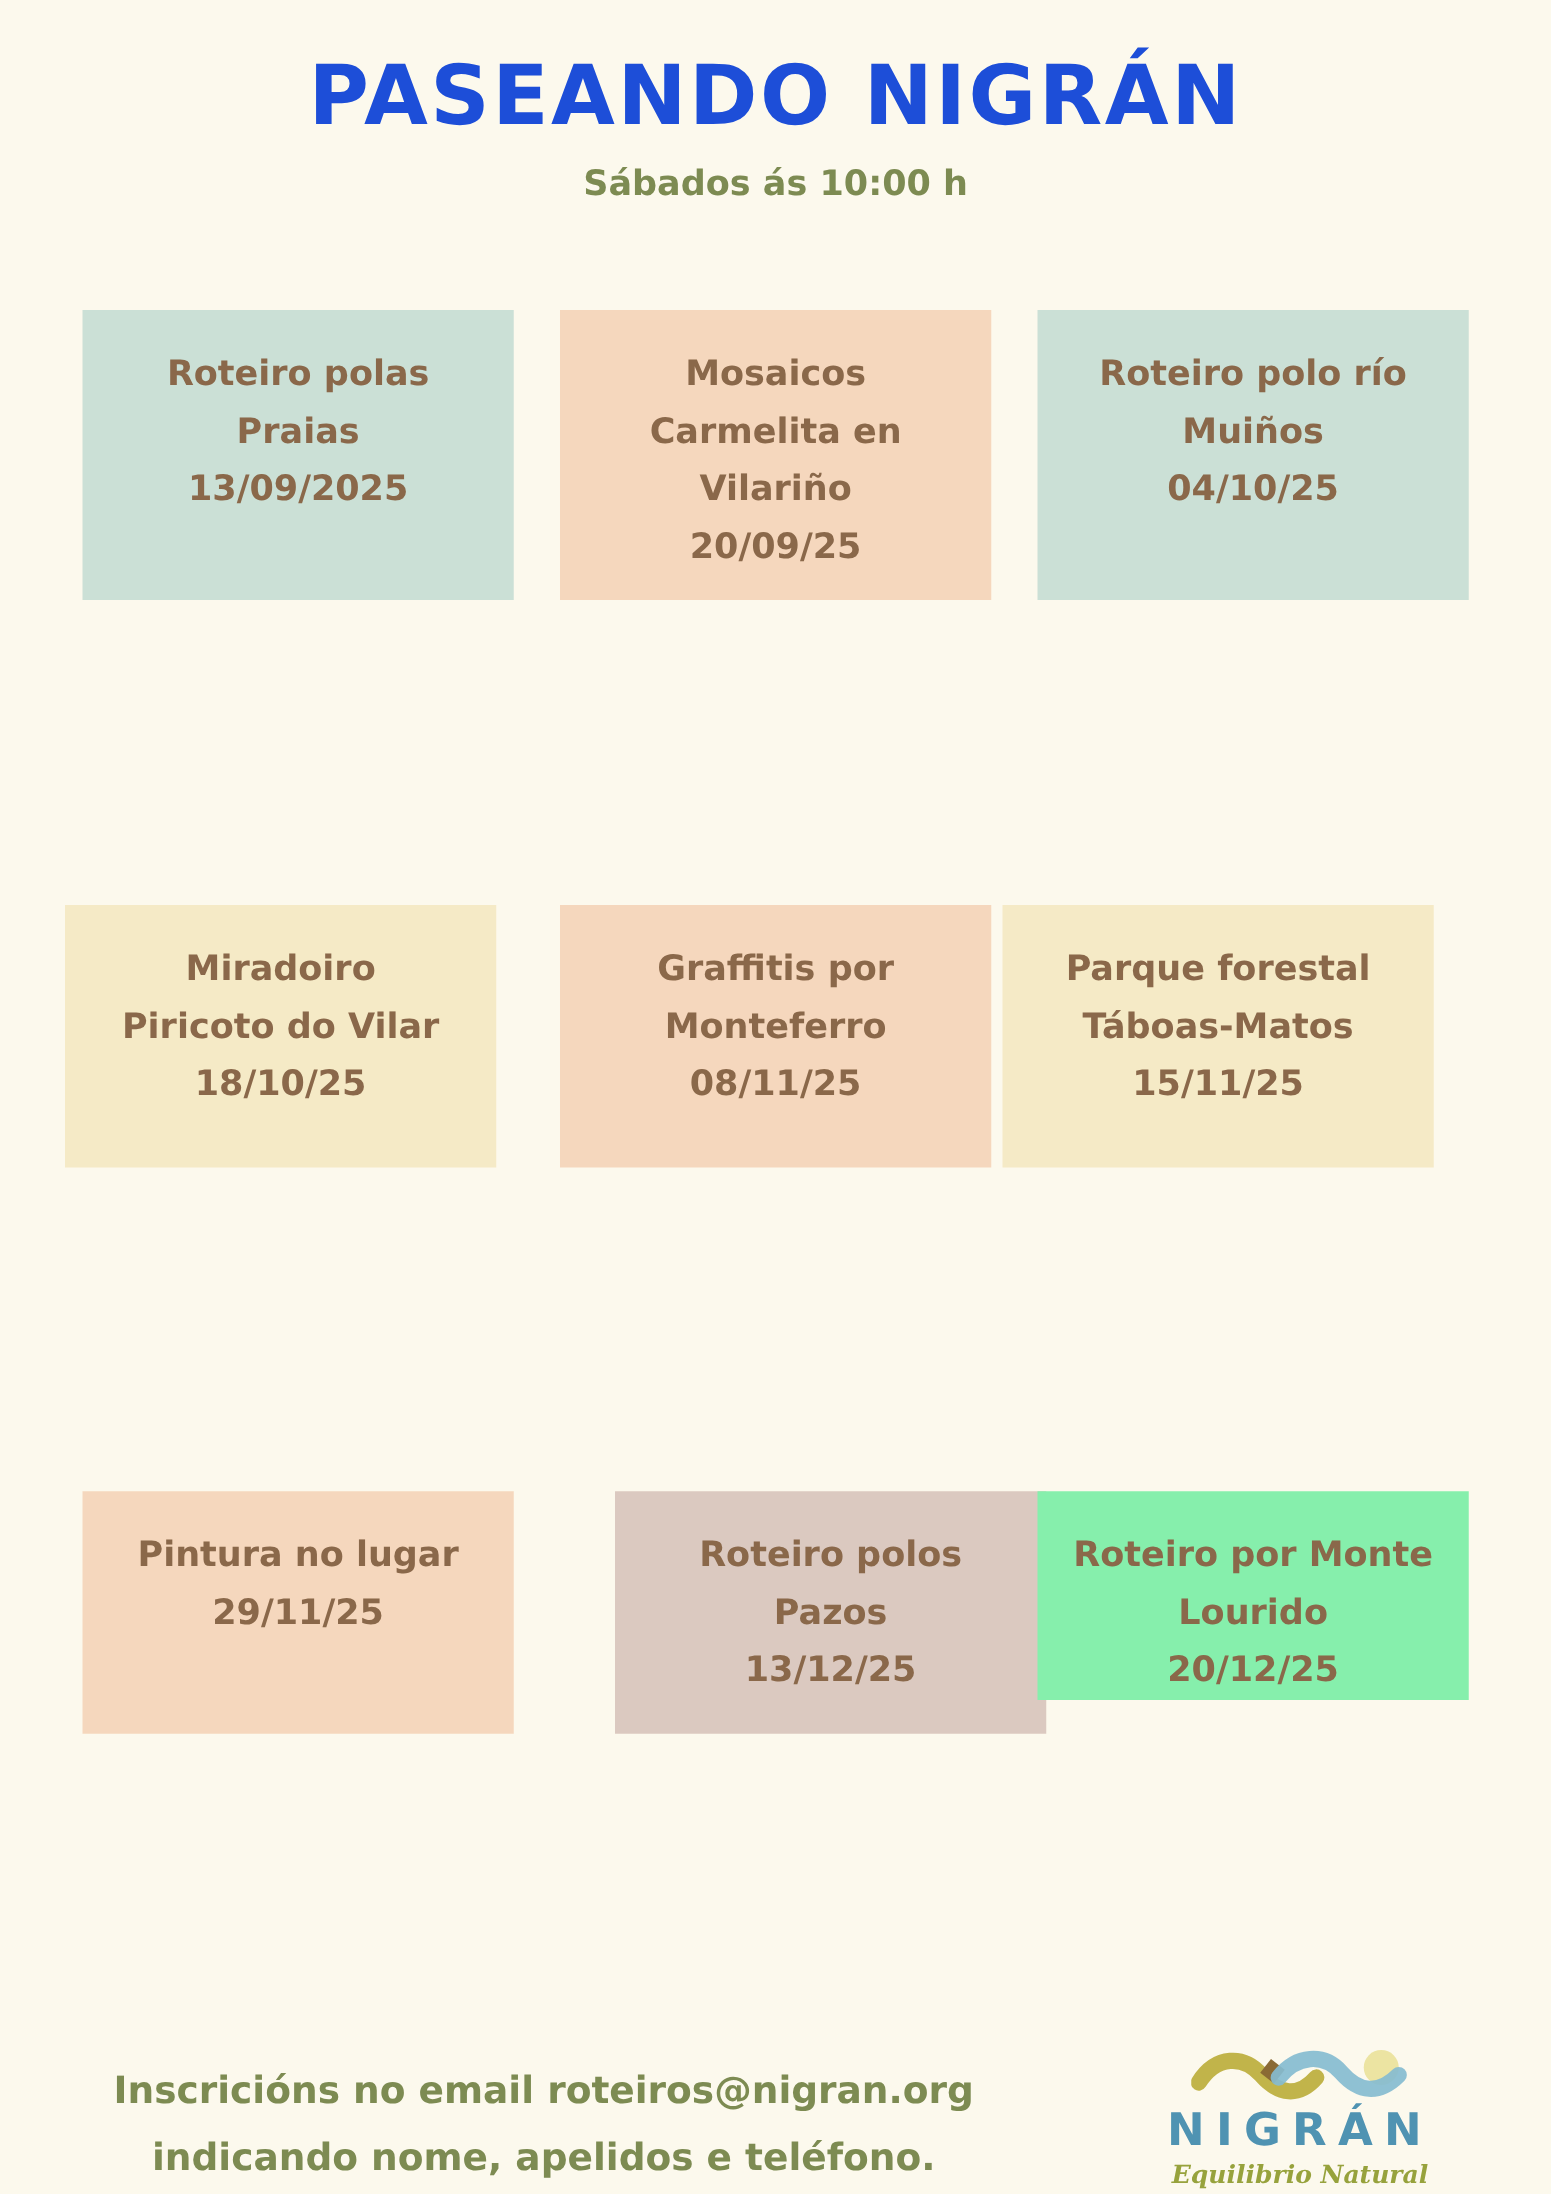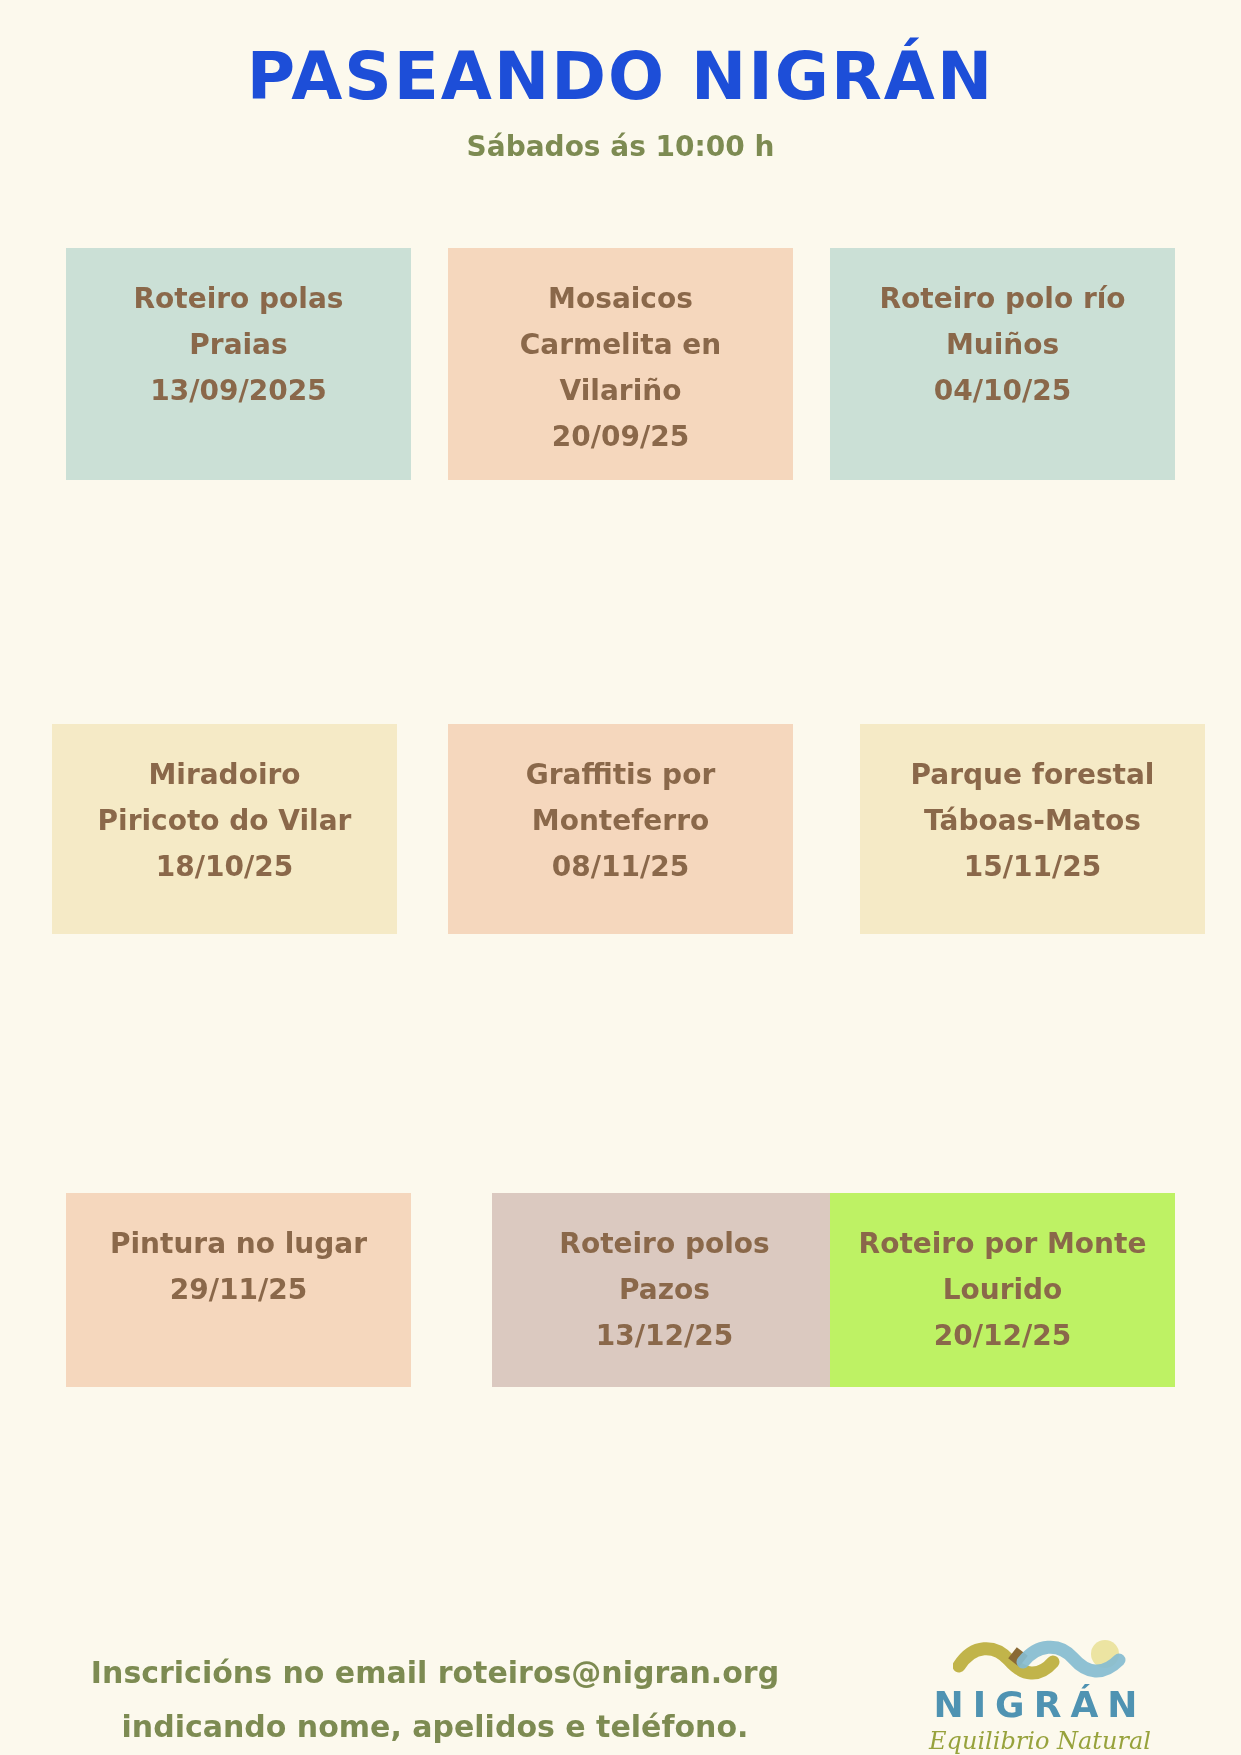--- a/index.html
+++ b/index.html
@@ -272,21 +272,21 @@
   .logo{
     position:absolute;left:880px;top:1636px;width:320px;
     text-align:center;
   }
   .logo-wordmark{
     color:#4f93b2;font-weight:800;font-size:36px;letter-spacing:9px;
     margin-top:-4px;
   }
   .logo-tagline{
     font-family:"DejaVu Serif","Liberation Serif",serif;
-    font-style:italic;color:#97a23c;font-size:24px;margin-top:2px;
+    font-style:italic;color:#97a23c;font-size:20px;margin-top:2px;font-weight:bold;
   }
 </style>
 </head>
 <body>
 
 <div class="poster">
 
   <h1 class="page-title">PASEANDO NIGRÁN</h1>
   <div class="page-subtitle">Sábados ás 10:00 h</div>
 
@@ -325,21 +325,21 @@
     <div class="card-photo photo-viewpoint"></div>
   </div>
       <div class="card" style="left: 448px; top: 724px; height: 439px;">
     <div class="card-header" style="height: 210px; box-sizing: border-box; background: rgb(245, 215, 189);">
       <div class="card-title">Graffitis por
 Monteferro</div>
       <div class="card-date">08/11/25</div>
     </div>
     <div class="card-photo photo-graffiti"></div>
   </div>
-      <div class="card" style="left: 860px; top: 724px; height: 439px;">
+      <div class="card" style="left: 802px; top: 724px; height: 439px;">
     <div class="card-header" style="height: 210px; box-sizing: border-box; background: rgb(245, 234, 198);">
       <div class="card-title">Parque forestal
 Táboas-Matos</div>
       <div class="card-date">15/11/25</div>
     </div>
     <div class="card-photo photo-forest-path"></div>
   </div>
       <div class="card" style="left: 66px; top: 1193px; height: 536px;">
     <div class="card-header" style="height: 194px; box-sizing: border-box; background: rgb(245, 215, 189);">
       <div class="card-title">Pintura no lugar</div>
@@ -349,21 +349,21 @@
   </div>
       <div class="card" style="left: 448px; top: 1193px; height: 450px; padding-left: 44px;">
     <div class="card-header" style="height: 194px; box-sizing: border-box; background: rgb(219, 201, 192);">
       <div class="card-title">Roteiro polos
 Pazos</div>
       <div class="card-date">13/12/25</div>
     </div>
     <div class="card-photo photo-pazo"></div>
   </div>
       <div class="card" style="left: 830px; top: 1193px; height: 450px;">
-    <div class="card-header" style="height: 194px; box-sizing: border-box; background: #bef264;">
+    <div class="card-header" style="height: 167px; box-sizing: border-box; background: #86efac;">
       <div class="card-title">Roteiro por Monte
 Lourido</div>
       <div class="card-date">20/12/25</div>
     </div>
     <div class="card-photo photo-lake"></div>
   </div>
     </div>
 
   <div class="footer-note">
     <div>Inscricións no email roteiros@nigran.org</div>

